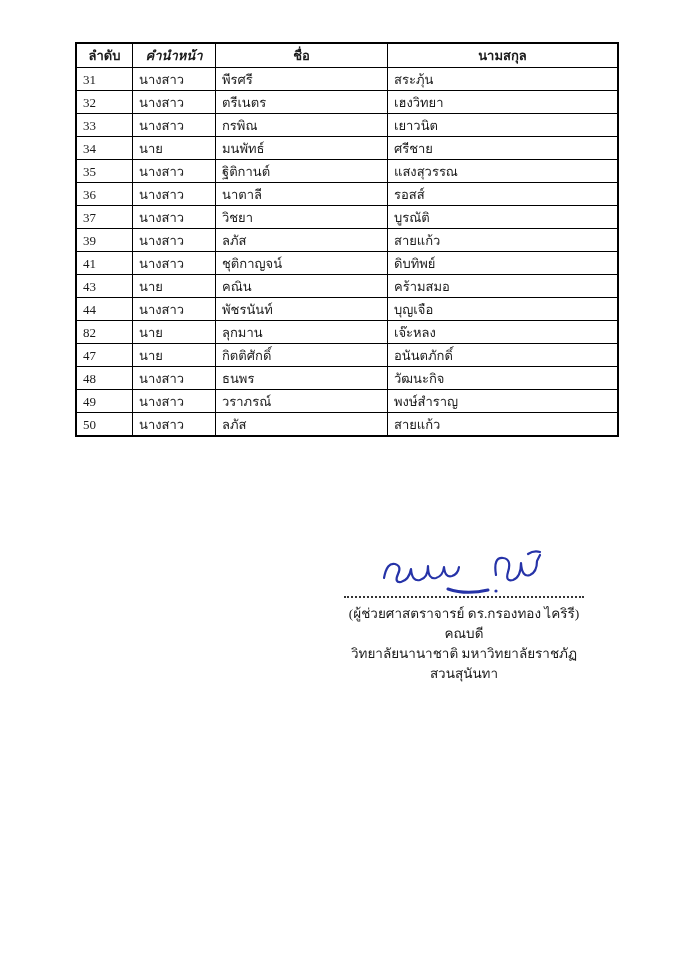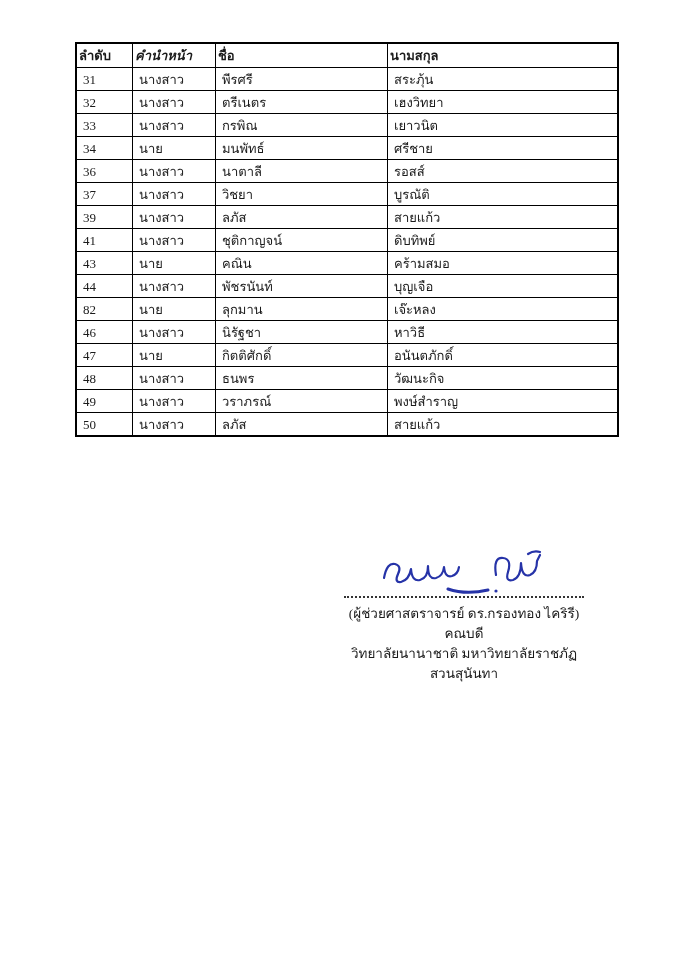--- a/index.html
+++ b/index.html
@@ -21,21 +21,21 @@
     table-layout: fixed;
     font-size: 13px;
     line-height: 1;
   }
   table.roster, table.roster th, table.roster td {
     border: 1px solid #000;
   }
   table.roster { border: 2px solid #000; }
   table.roster th {
     font-weight: bold;
-    text-align: left;
+    text-align: center;
     height: 21px;
     padding: 1px 2px;
     white-space: nowrap;
     overflow: hidden;
   }
   table.roster td {
     height: 20px;
     padding: 1px 2px 1px 6px;
     text-align: left;
     vertical-align: middle;
@@ -107,20 +107,26 @@
           <td>กรพิณ</td>
           <td>เยาวนิต</td>
         </tr>
         <tr>
           <td>34</td>
           <td>นาย</td>
           <td>มนพัทธ์</td>
           <td>ศรีชาย</td>
         </tr>
         <tr>
+          <td>35</td>
+          <td>นางสาว</td>
+          <td>ฐิติกานต์</td>
+          <td>แสงสุวรรณ</td>
+        </tr>
+        <tr>
           <td>36</td>
           <td>นางสาว</td>
           <td>นาตาลี</td>
           <td>รอสส์</td>
         </tr>
         <tr>
           <td>37</td>
           <td>นางสาว</td>
           <td>วิชยา</td>
           <td>บูรณัติ</td>
@@ -147,26 +153,20 @@
           <td>44</td>
           <td>นางสาว</td>
           <td>พัชรนันท์</td>
           <td>บุญเจือ</td>
         </tr>
         <tr>
           <td>82</td>
           <td>นาย</td>
           <td>ลุกมาน</td>
           <td>เจ๊ะหลง</td>
-        </tr>
-        <tr>
-          <td>46</td>
-          <td>นางสาว</td>
-          <td>นิรัฐชา</td>
-          <td>หาวิธี</td>
         </tr>
         <tr>
           <td>47</td>
           <td>นาย</td>
           <td>กิตติศักดิ์</td>
           <td>อนันตภักดิ์</td>
         </tr>
         <tr>
           <td>48</td>
           <td>นางสาว</td>

